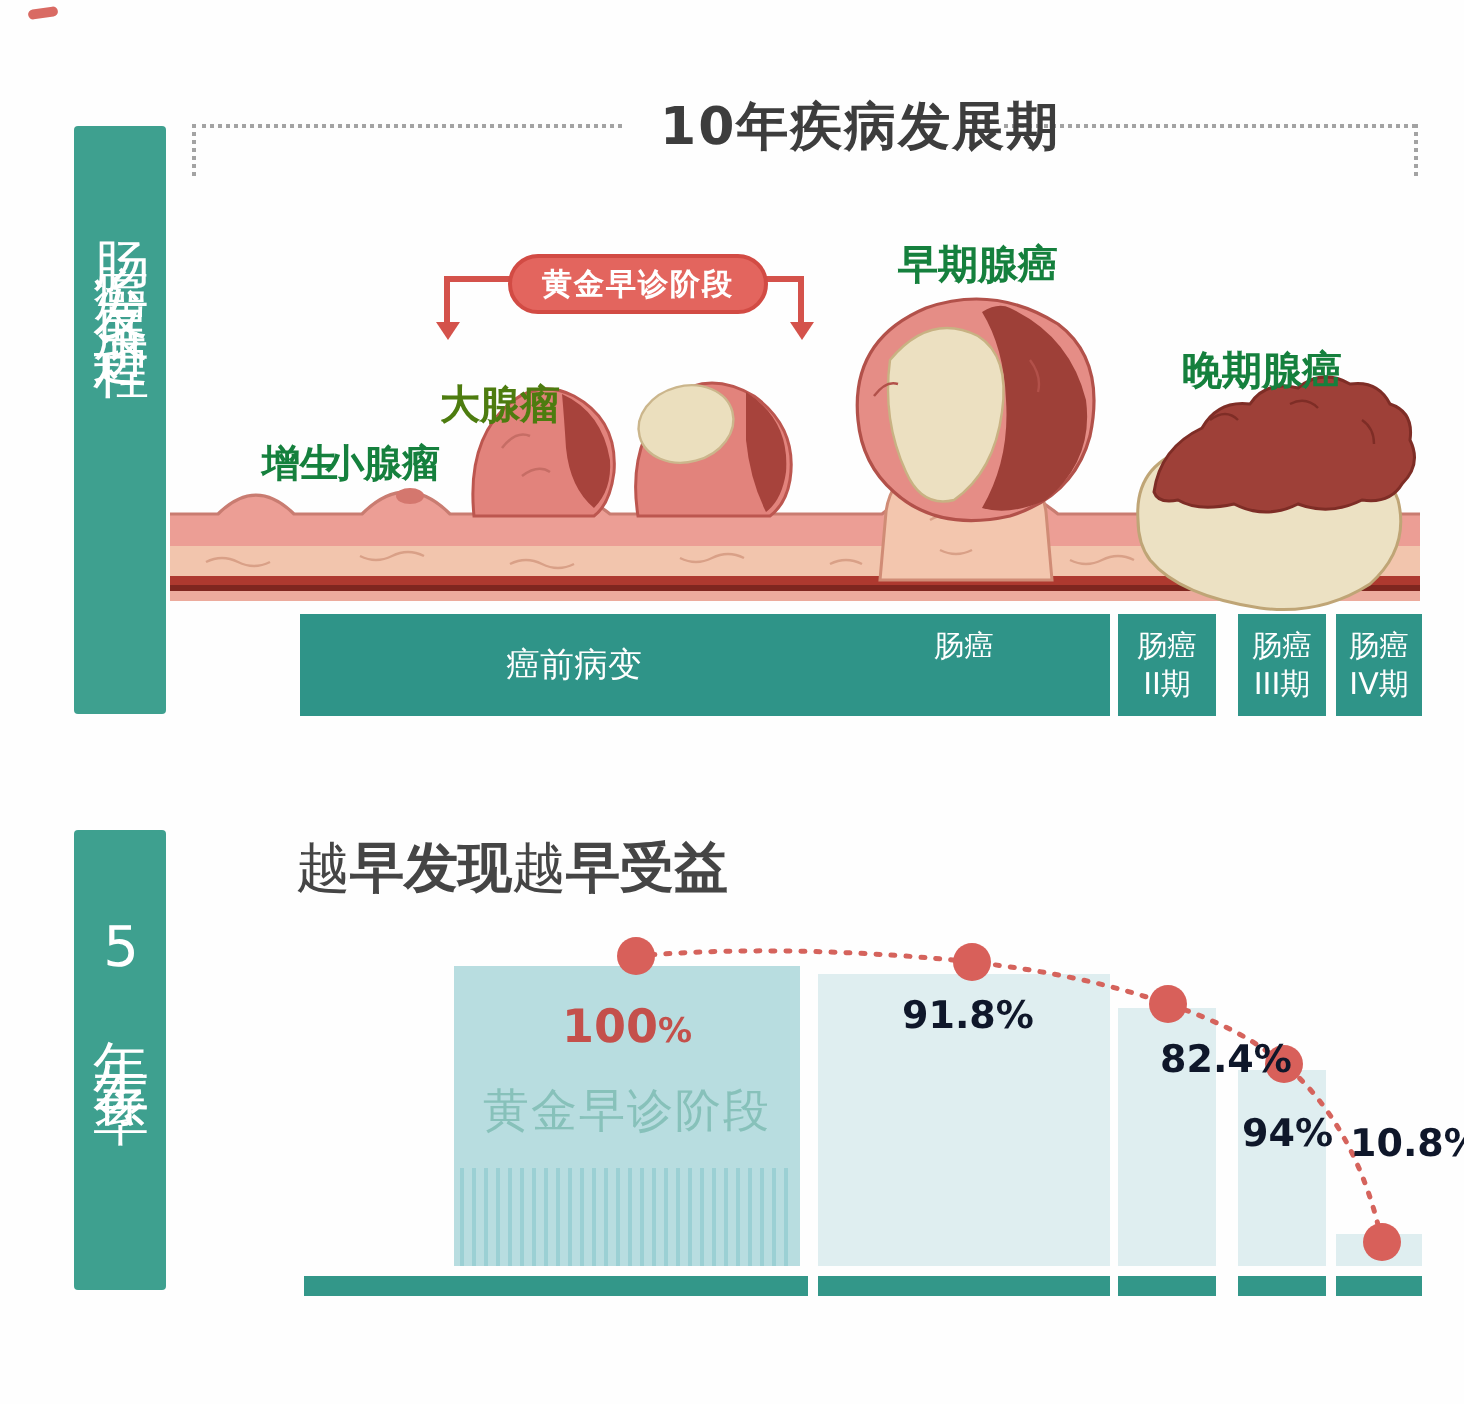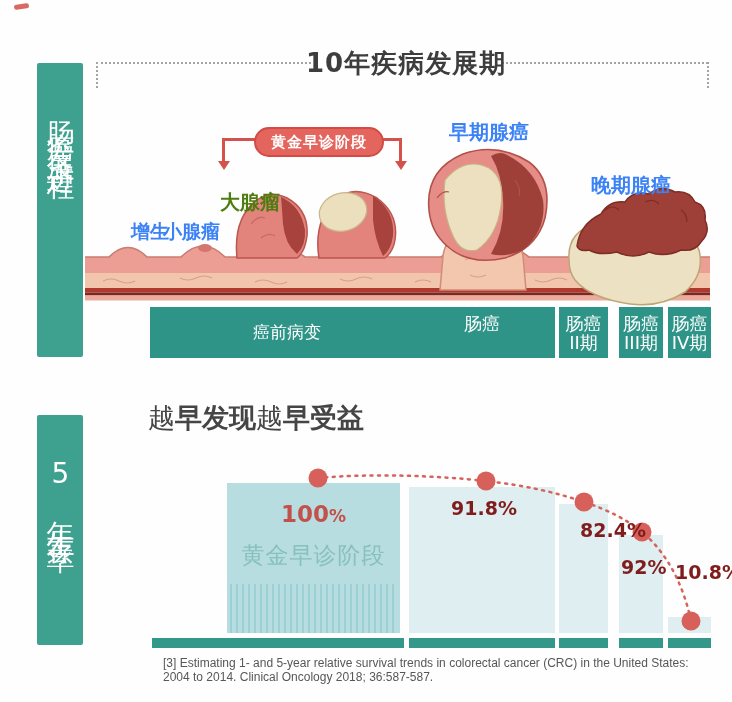--- a/index.html
+++ b/index.html
@@ -16,61 +16,61 @@
   .timeline-title{font-size:26px;font-weight:700;color:#3d3d3d;letter-spacing:1px;white-space:nowrap;}
   
   .pill{background:#e3655e;border:2px solid #d24b44;border-radius:15px;color:#fff;
         font-size:15px;font-weight:600;letter-spacing:1px;display:flex;align-items:center;
         justify-content:center;white-space:nowrap;}
   .arm-h{border-top:3px solid #d4524b;height:0;}
   .arm-v{border-left:3px solid #d4524b;width:0;}
   .arrow-down{width:0;height:0;border-left:6px solid transparent;border-right:6px solid transparent;
               border-top:9px solid #d4524b;}
   
-  .lesion{font-weight:600;white-space:nowrap;color:#3b82f6;}
+  .lesion{font-weight:600;white-space:nowrap;color:#15803d;}
   .lesion.red{color:#4d7c0f;}
   
   .stage-box{background:#2f9488;color:#fff;text-align:center;font-weight:500;}
   .stage-single{display:flex;align-items:center;justify-content:center;font-size:17px;height:100%;}
-  .stage-l{font-size:18px;line-height:19px;}
+  .stage-l{font-size:15px;line-height:19px;}
   .stage-l.first{margin-top:7px;}
   
   .headline{font-size:27px;color:#454545;white-space:nowrap;}
   .headline .w400{font-weight:400;}
   .headline .w700{font-weight:800;}
   
   .bar{background:#dfeef0;}
   .bar.first{background:#b8dde0;}
   .bar-100{margin-top:18px;text-align:center;font-size:23px;font-weight:800;color:#c4504b;}
   .bar-100 .pct{font-size:17px;font-weight:700;}
   .bar-golden{margin-top:13px;text-align:center;font-size:23px;color:#87c1ba;letter-spacing:1px;}
   .fringe{position:absolute;left:3px;right:3px;bottom:0;height:49px;
           background:repeating-linear-gradient(90deg,#9bd0d4 0 2px,rgba(0,0,0,0) 2px 6px);}
-  .pct-label{font-size:19px;font-weight:600;color:#7f1d1d;white-space:nowrap;}
+  .pct-label{font-size:19px;font-weight:600;color:#0f172a;white-space:nowrap;}
   .baseline{background:#339789;height:10px;}
   
   .citation{font-family:"Liberation Sans","DejaVu Sans",sans-serif;font-size:12px;line-height:14px;color:#575757;}
   svg{display:block;}
 </style>
 </head>
 <body>
 
 <div id="stage">
 
   <div class="abs" style="left:14px;top:4px;width:15px;height:5px;background:#d96a63;border-radius:3px;transform:rotate(-8deg);"></div>
 
   <div class="abs side-box" style="left:37px;top:63px;width:46px;height:294px;">
     <span class="vtext" style="padding-top:36px;letter-spacing:11px;box-sizing:border-box;">肠癌发展进程</span>
   </div>
 
   <div class="abs dot-h" style="left:96px;top:62px;width:215px;"></div>
   <div class="abs dot-h" style="left:502px;top:62px;width:206px;"></div>
   <div class="abs dot-v" style="left:96px;top:62px;height:26px;"></div>
   <div class="abs dot-v" style="left:707px;top:62px;height:26px;"></div>
-  <div class="abs timeline-title" style="left:306px;top:46px;">10年疾病发展期</div>
+  <div class="abs timeline-title" style="left:330px;top:46px;">10年疾病发展期</div>
 
   <div class="abs arm-h" style="left:222px;top:138px;width:33px;"></div>
   <div class="abs arm-v" style="left:222px;top:138px;height:24px;"></div>
   <div class="abs arrow-down" style="left:218px;top:161px;"></div>
   <div class="abs arm-h" style="left:379px;top:138px;width:23px;"></div>
   <div class="abs arm-v" style="left:399px;top:138px;height:24px;"></div>
   <div class="abs arrow-down" style="left:395px;top:161px;"></div>
   <div class="abs pill" style="left:254px;top:127px;width:126px;height:26px;">黄金早诊阶段</div>
 
   <svg class="abs" style="left:85px;top:140px;" width="625" height="175" viewBox="0 0 625 175">
@@ -146,21 +146,21 @@
   </div>
   <div class="abs stage-box" style="left:668px;top:307px;width:43px;height:51px;">
     <div class="stage-l first">肠癌</div>
     <div class="stage-l">IV期</div>
   </div>
 
   <div class="abs side-box" style="left:37px;top:415px;width:46px;height:230px;">
     <span class="vtext" style="padding-top:42px;letter-spacing:8px;box-sizing:border-box;">5年生存率</span>
   </div>
 
-  <div class="abs headline" style="left:148px;top:400px;text-align:right;">
+  <div class="abs headline" style="left:148px;top:416px;text-align:right;">
     <span class="w400">越</span><span class="w700">早发现</span><span class="w400">越</span><span class="w700">早受益</span>
   </div>
 
   <div class="abs bar first" style="left:227px;top:483px;width:173px;height:150px;">
     <div class="bar-100"><span>100</span><span class="pct">%</span></div>
     <div class="bar-golden">黄金早诊阶段</div>
     <div class="fringe"></div>
   </div>
   <div class="abs bar" style="left:409px;top:487px;width:146px;height:146px;"></div>
   <div class="abs bar" style="left:559px;top:504px;width:49px;height:129px;"></div>
@@ -171,27 +171,23 @@
     <path d="M318,38 C375,33 440,36 486,41 C525,45.5 555,52 584,62 C608,70 626,79 642,92 C666,112 683,143 691,181" fill="none" stroke="#d5635c" stroke-width="2.5" stroke-dasharray="2 5.5" stroke-linecap="round"></path>
     <circle cx="318" cy="38" r="9.5" fill="#d8605a"></circle>
     <circle cx="486" cy="41" r="9.5" fill="#d8605a"></circle>
     <circle cx="584" cy="62" r="9.5" fill="#d8605a"></circle>
     <circle cx="642" cy="92" r="9.5" fill="#d8605a"></circle>
     <circle cx="691" cy="181" r="9.5" fill="#d8605a"></circle>
   </svg>
 
   <div class="abs pct-label" style="left:451px;top:497px;">91.8%</div>
   <div class="abs pct-label" style="left:548px;top:519px;margin-left:32px;">82.4%</div>
-  <div class="abs pct-label" style="left:621px;top:556px;">92%</div>
+  <div class="abs pct-label" style="left:621px;top:556px;">94%</div>
   <div class="abs pct-label" style="left:675px;top:561px;">10.8%</div>
 
   <div class="abs baseline" style="left:152px;top:638px;width:252px;"></div>
   <div class="abs baseline" style="left:409px;top:638px;width:146px;"></div>
   <div class="abs baseline" style="left:559px;top:638px;width:49px;"></div>
   <div class="abs baseline" style="left:619px;top:638px;width:44px;"></div>
   <div class="abs baseline" style="left:668px;top:638px;width:43px;"></div>
 
-  <div class="abs citation" style="left:163px;top:656px;width:565px;">
-    <div>[3] Estimating 1- and 5-year relative survival trends in colorectal cancer (CRC) in the United States:</div>
-    <div>2004 to 2014. Clinical Oncology 2018;  36:587-587.</div>
-  </div>
 
 </div>
 
 </body></html>

